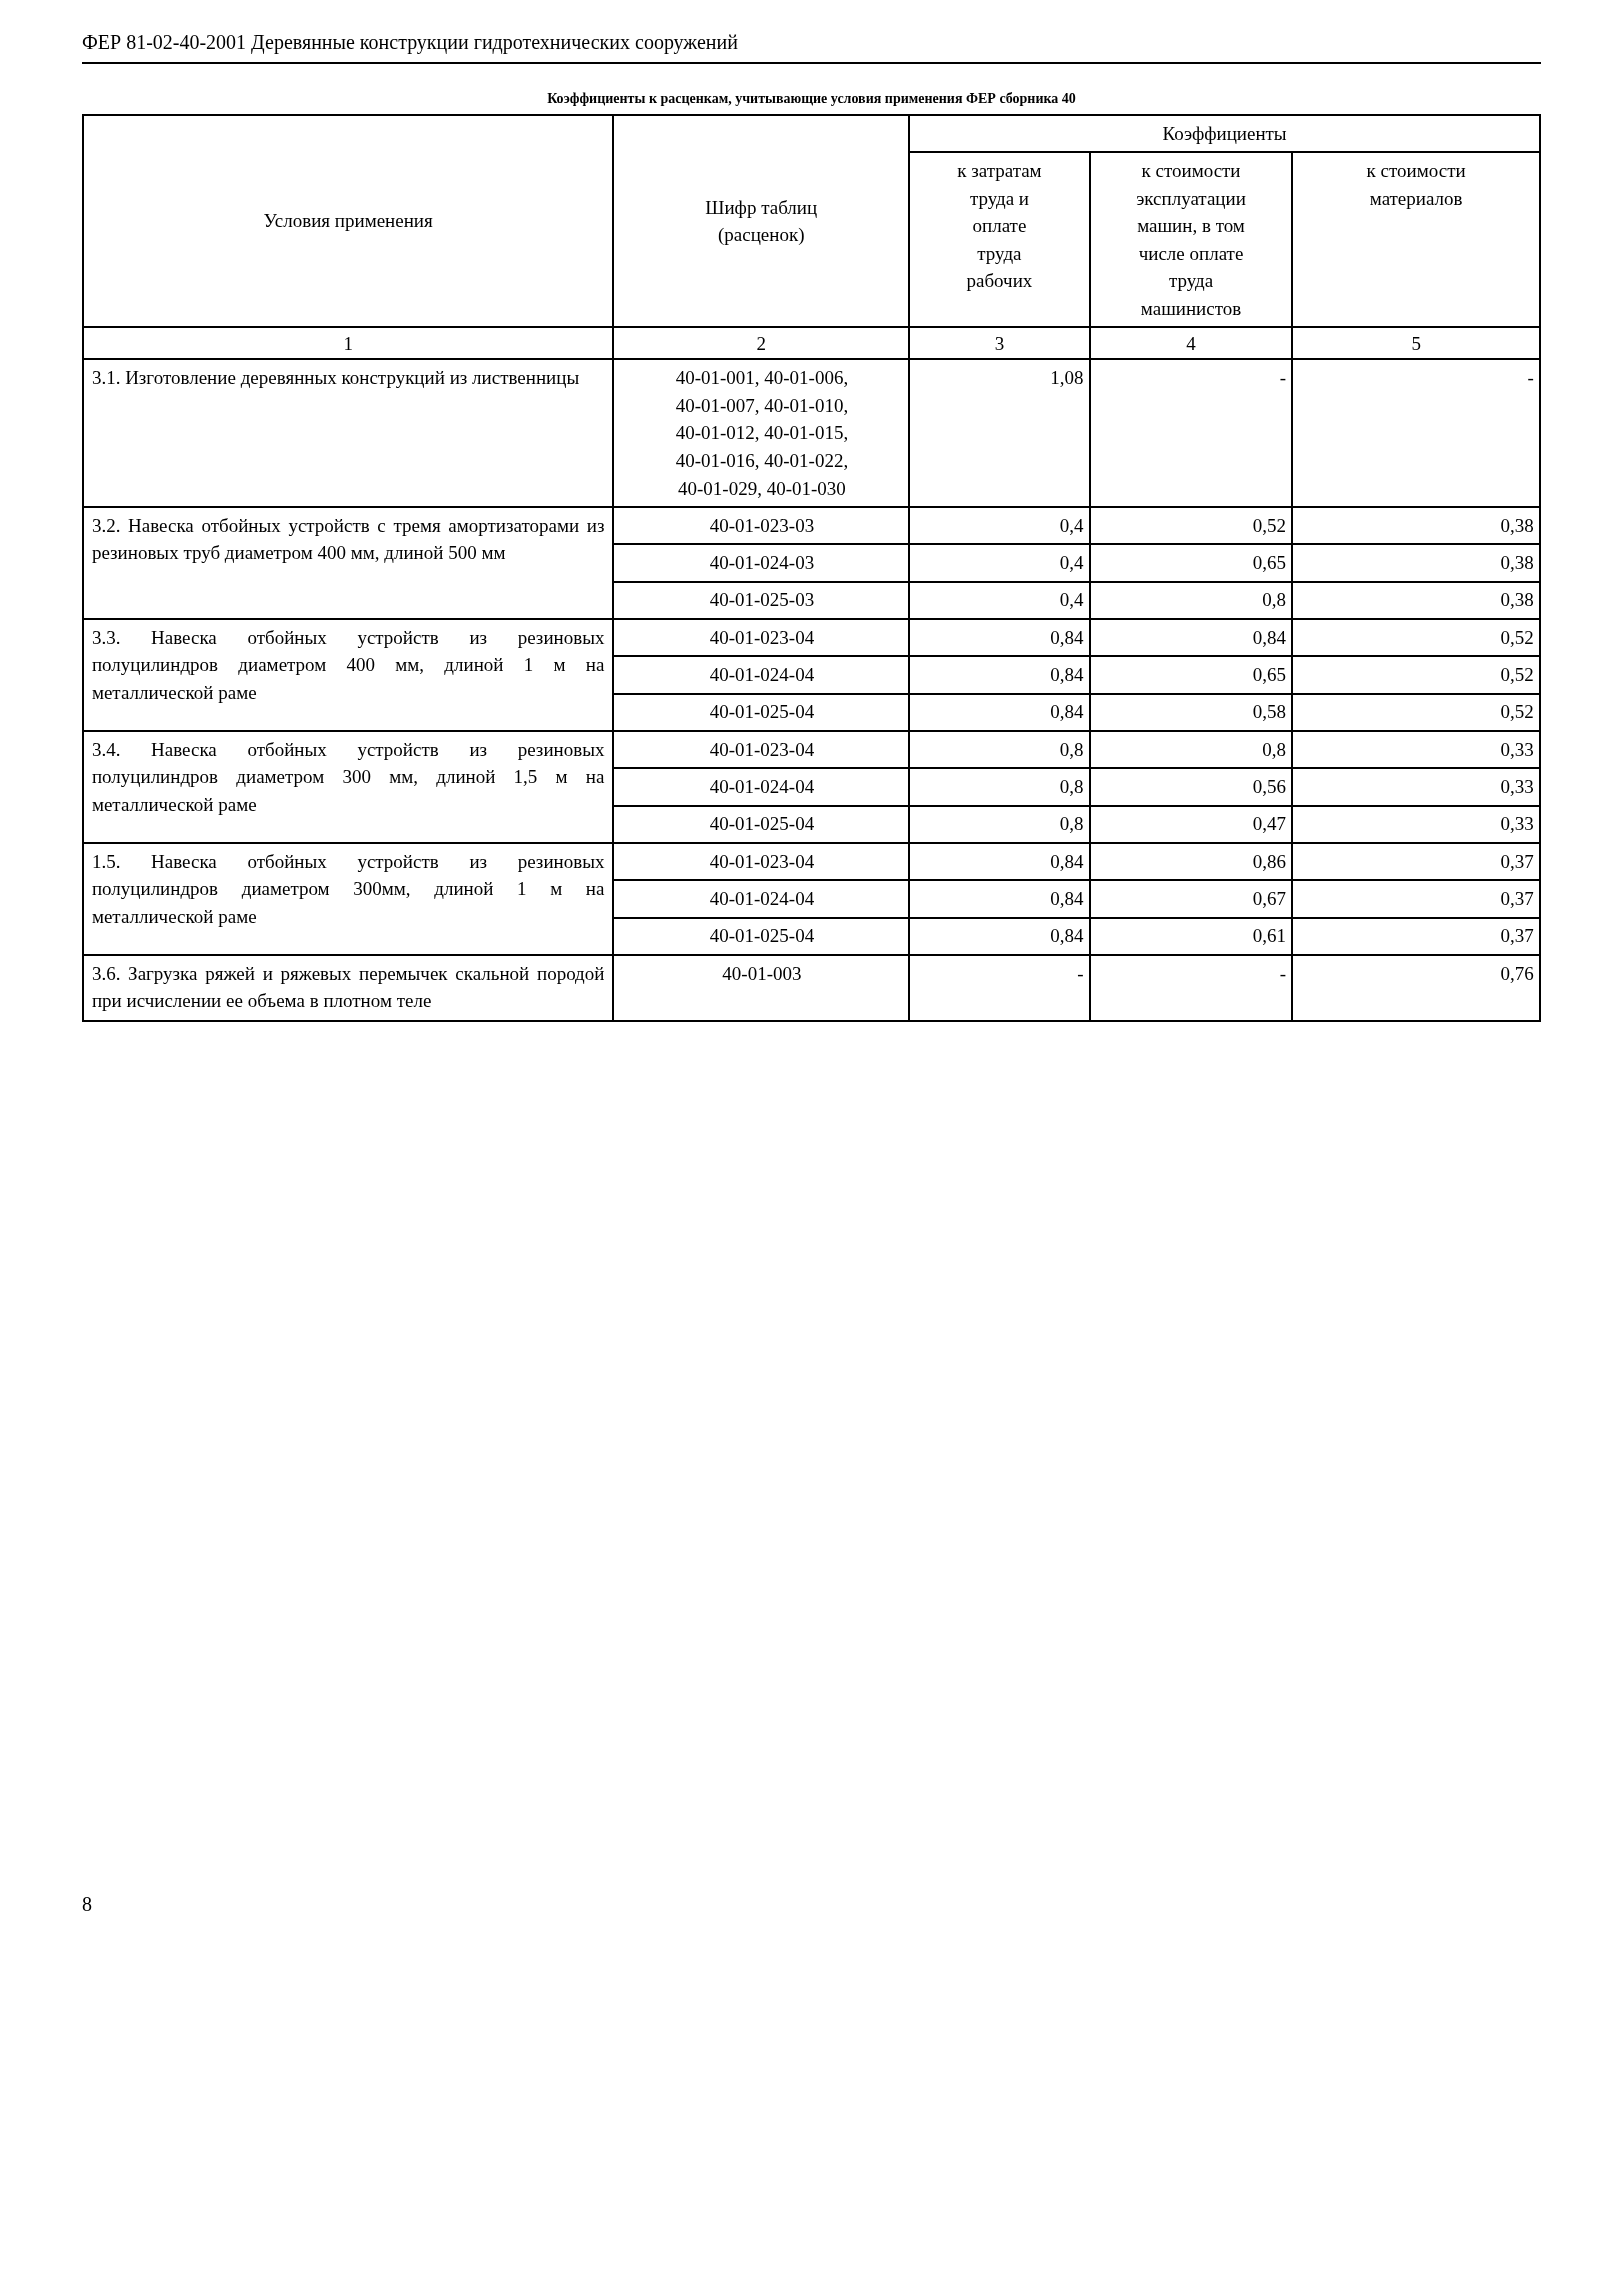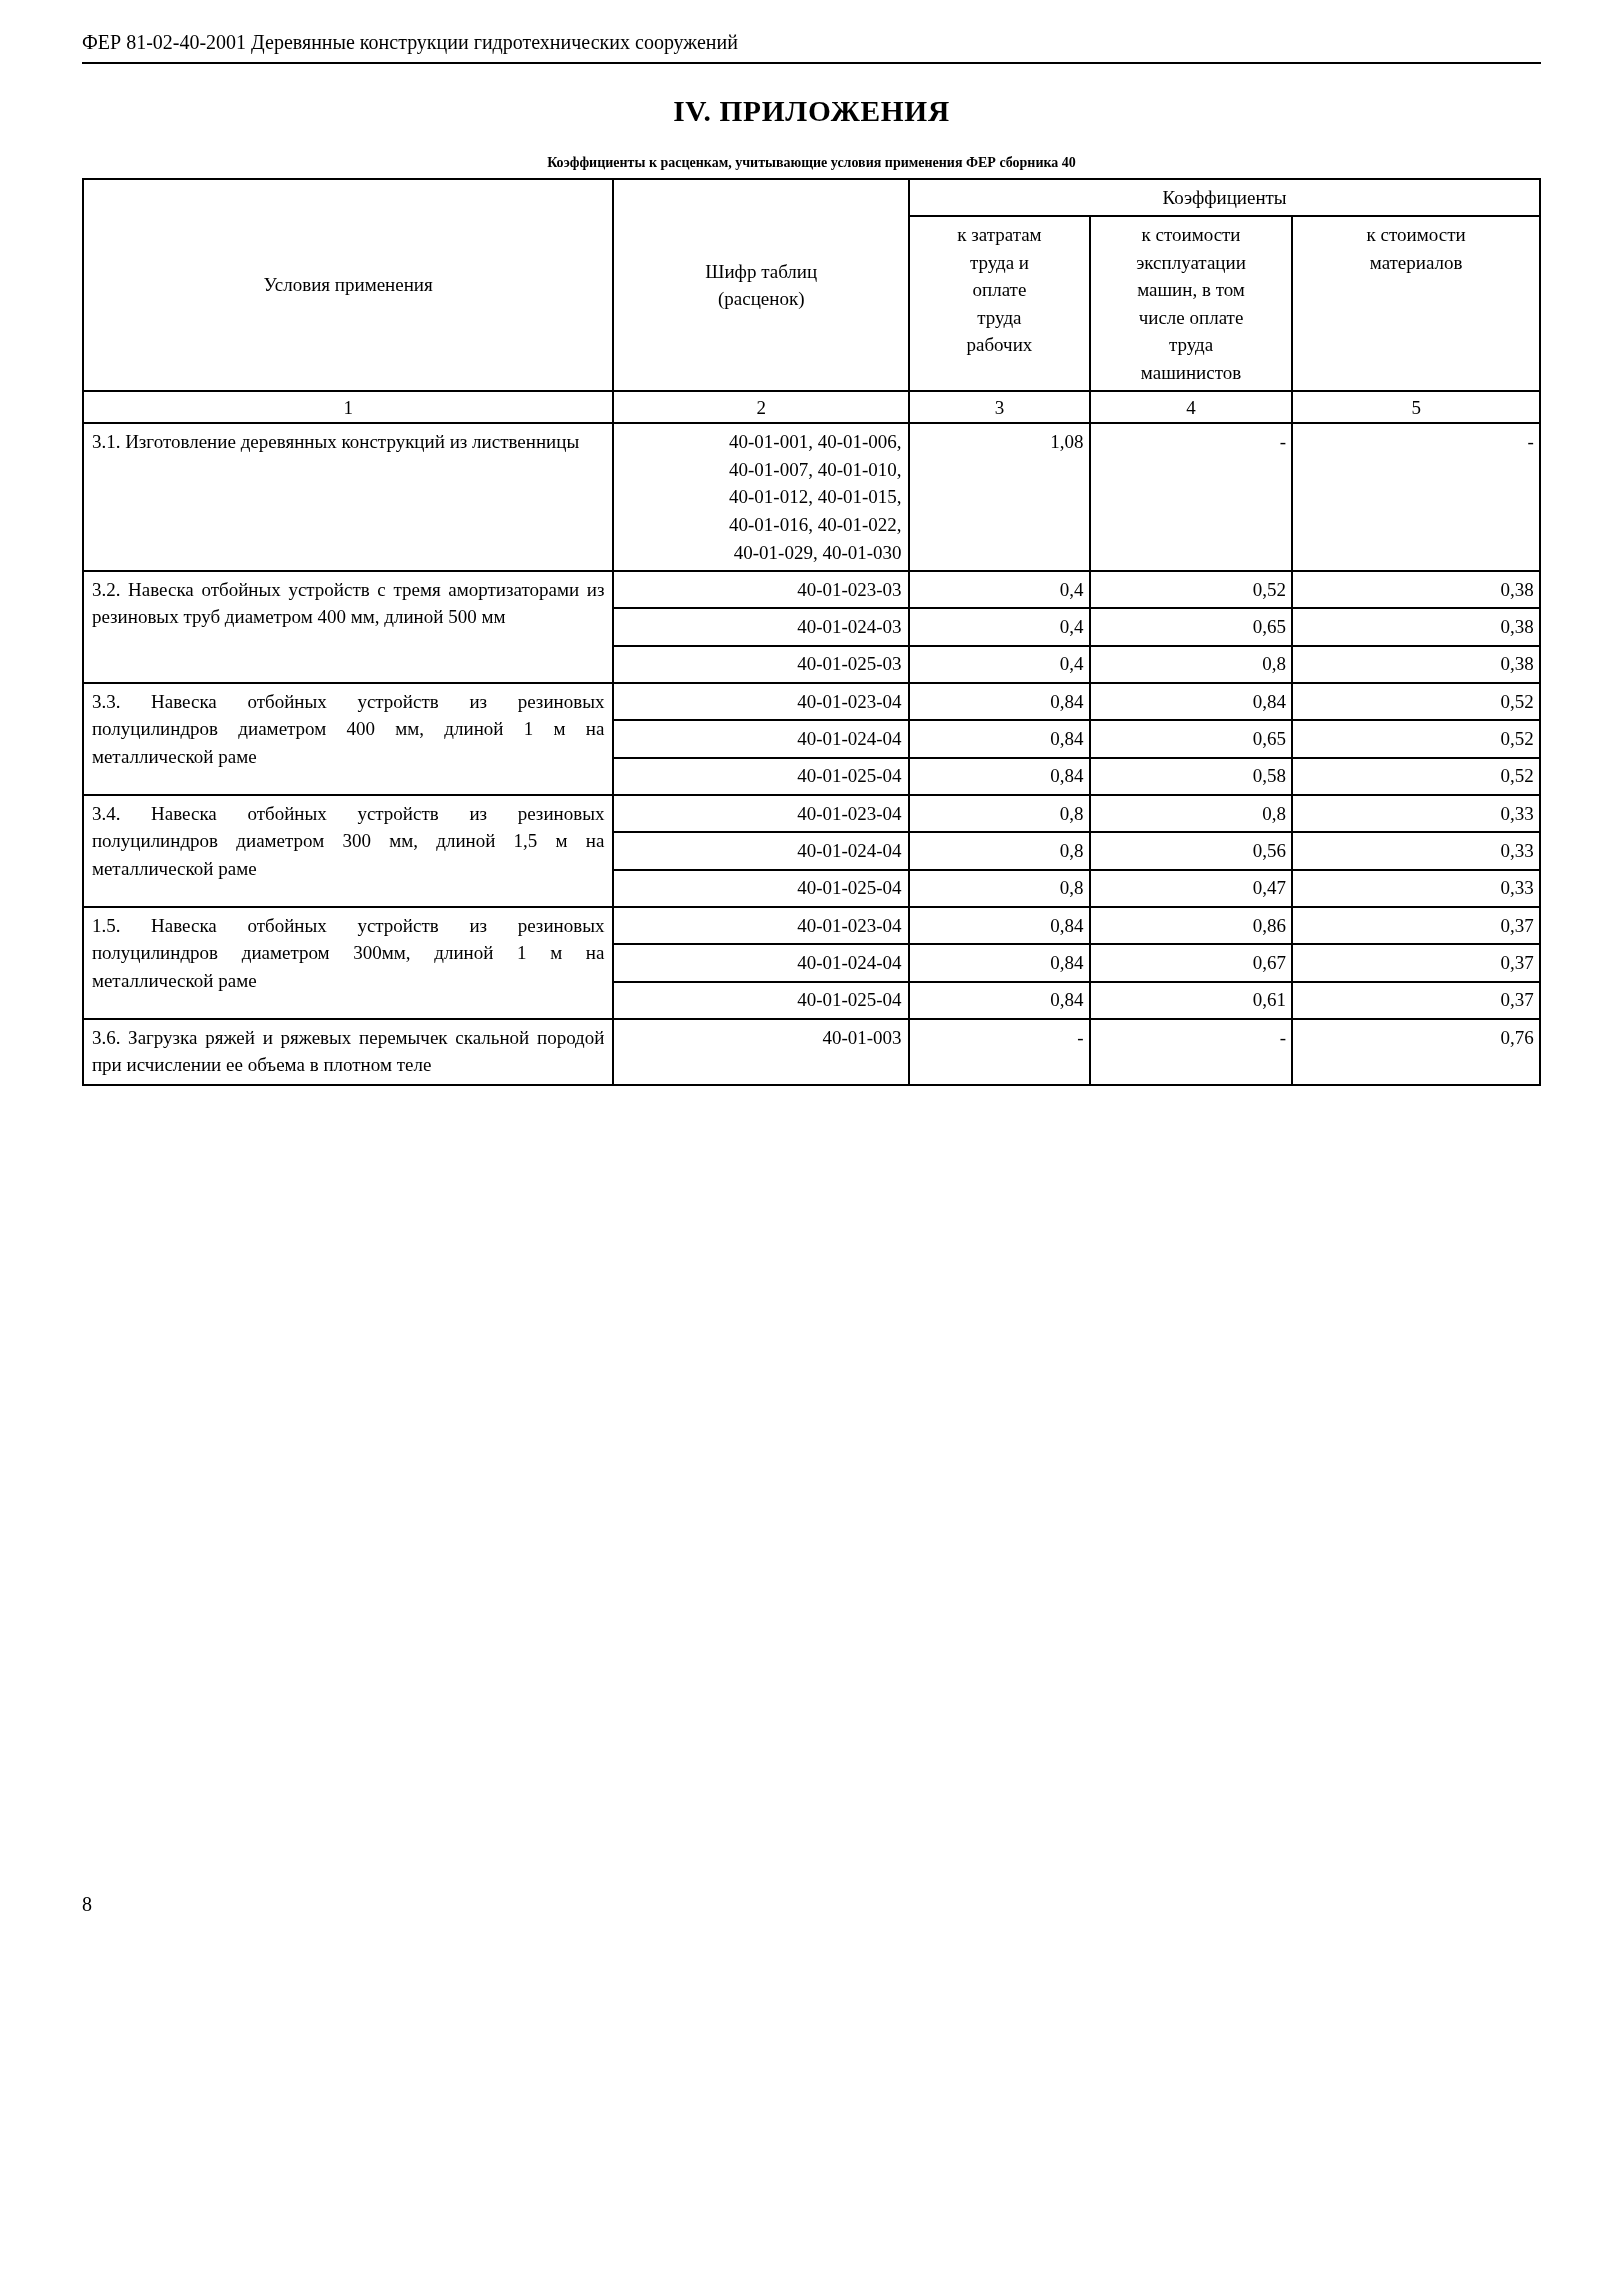--- a/index.html
+++ b/index.html
@@ -60,21 +60,21 @@
   th.mid { vertical-align: middle; }
   th.topal { vertical-align: top; padding-top: 5.2px; }
   tr.nums th { padding: 1.3px 3.9px; }
   td.cond {
     vertical-align: top;
     text-align: justify;
     padding: 3.9px 7.9px 5.2px 7.9px;
   }
   td.cipher {
     vertical-align: top;
-    text-align: right;
+    text-align: center;
     padding: 3.9px 6.5px 3.9px 7.9px;
     white-space: pre-line;
   }
   td.val {
     vertical-align: top;
     text-align: right;
     padding: 3.9px 5.2px;
   }
   .pre { white-space: pre-line; }
   .page-number {
@@ -84,21 +84,20 @@
     font-size: 20px;
   }
 </style>
 </head>
 <body>
 
 <div class="page">
 
   <div class="doc-header">ФЕР 81-02-40-2001 Деревянные конструкции гидротехнических сооружений</div>
 
-  <div class="section-title">IV. ПРИЛОЖЕНИЯ</div>
 
 
   <div class="caption">Коэффициенты к расценкам, учитывающие условия применения ФЕР сборника 40</div>
 
   <table class="coef">
     <colgroup>
       <col style="width:36.4%">
       <col style="width:20.3%">
       <col style="width:12.4%">
       <col style="width:13.9%">

